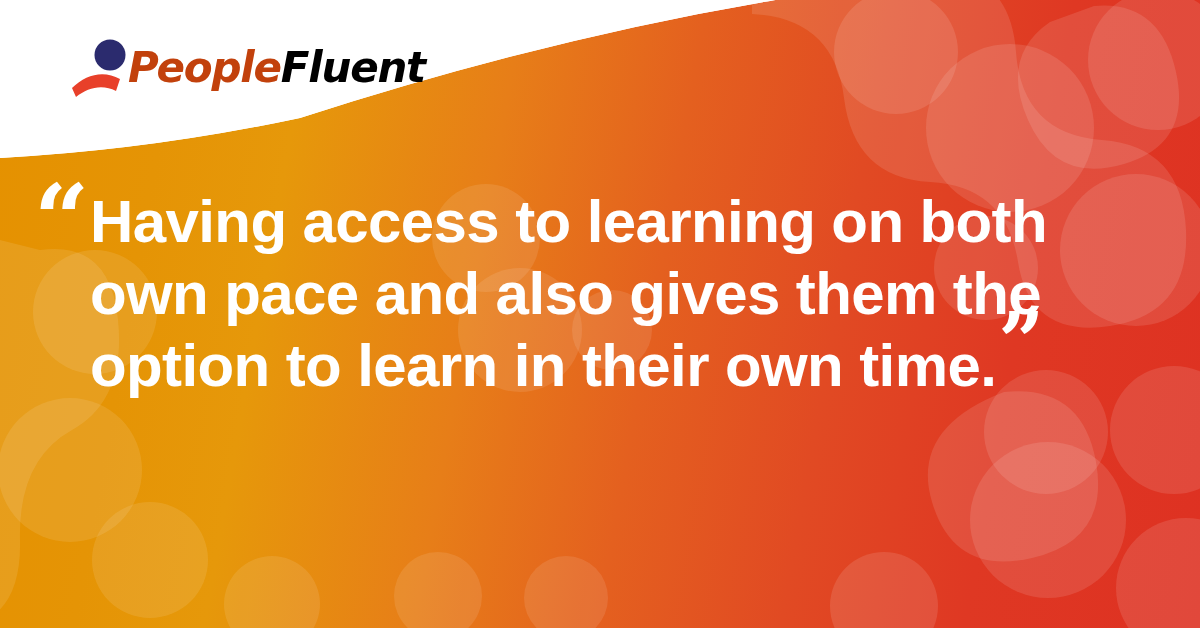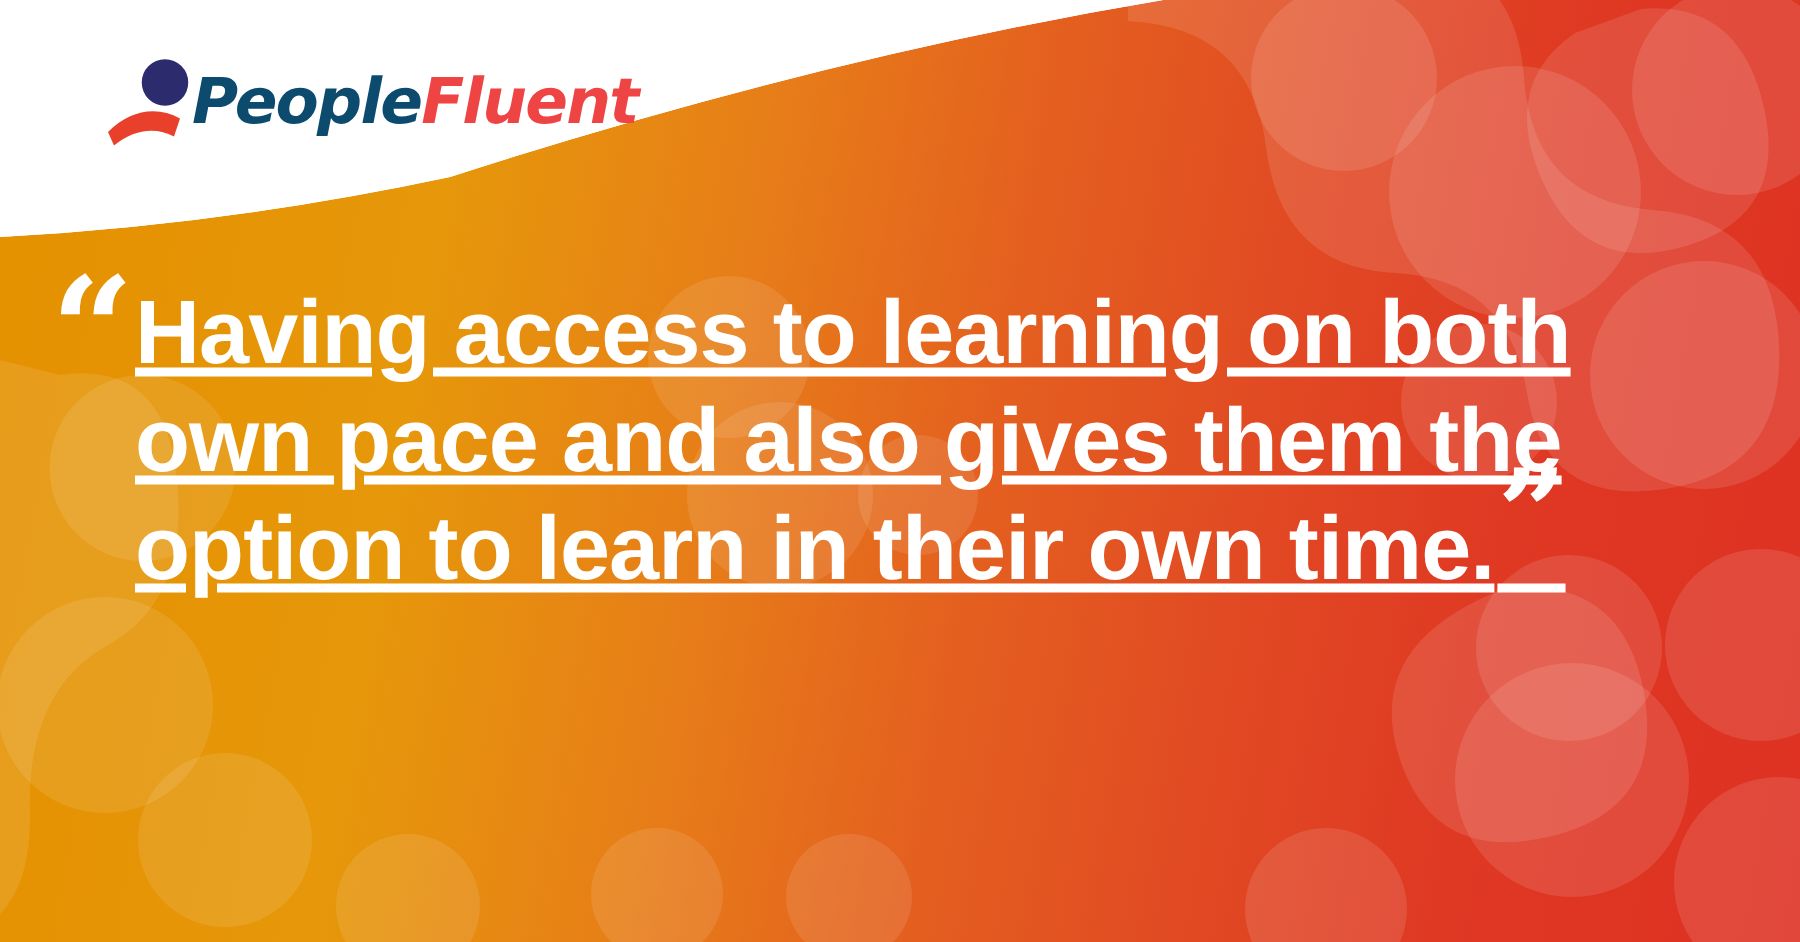--- a/index.html
+++ b/index.html
@@ -61,22 +61,22 @@
   #logo-wordmark {
     font-family:"DejaVu Sans", sans-serif;
     font-size:42px;
     font-weight:bold;
     font-style:italic;
     letter-spacing:-1.2px;
     line-height:1;
     margin-left:-4px;
     white-space:nowrap;
   }
-  .word-people { color:#0c4a6e;margin-top:32px; }
-  .word-fluent  { color:#ef4444;margin-top:43px; }
+  .word-people { color:#c2410c;margin-top:32px; }
+  .word-fluent  { color:#000000;margin-top:43px; }
 
   
   #quote-block {
     position:absolute;
     left:34px;
     top:186px;
     width:1140px;
   }
   #open-quote {
     position:absolute;
@@ -94,21 +94,20 @@
     margin-left:56px;
   }
   .quote-line {
     font-family:"Liberation Sans", sans-serif;
     font-size:60px;
     font-weight:bold;
     line-height:72px;
     color:#ffffff;
     letter-spacing:-0.6px;
     white-space:nowrap;
-    text-decoration:underline;
   }
   .quote-line:last-child { position:relative; display:inline-block; }
   #close-quote {
     font-family:"DejaVu Serif", serif;
     font-size:80px;
     font-weight:bold;
     line-height:0;
     color:#ffffff;
     position:relative;
     top:-16px;

